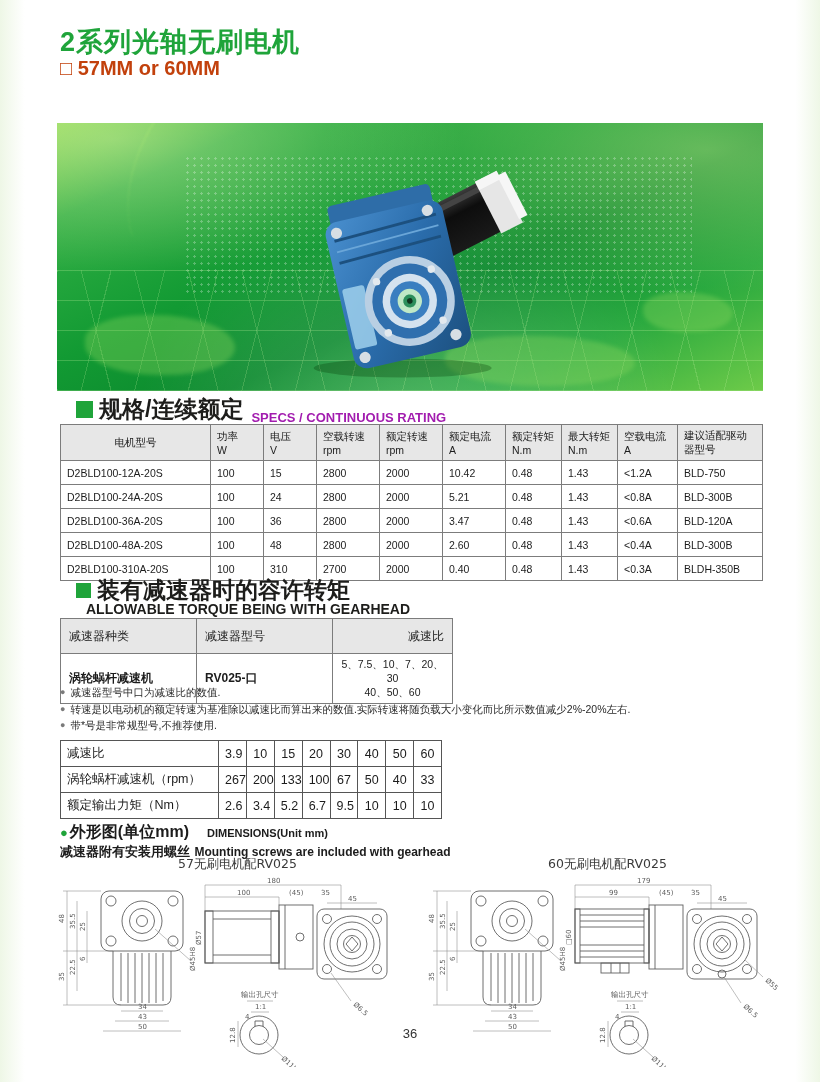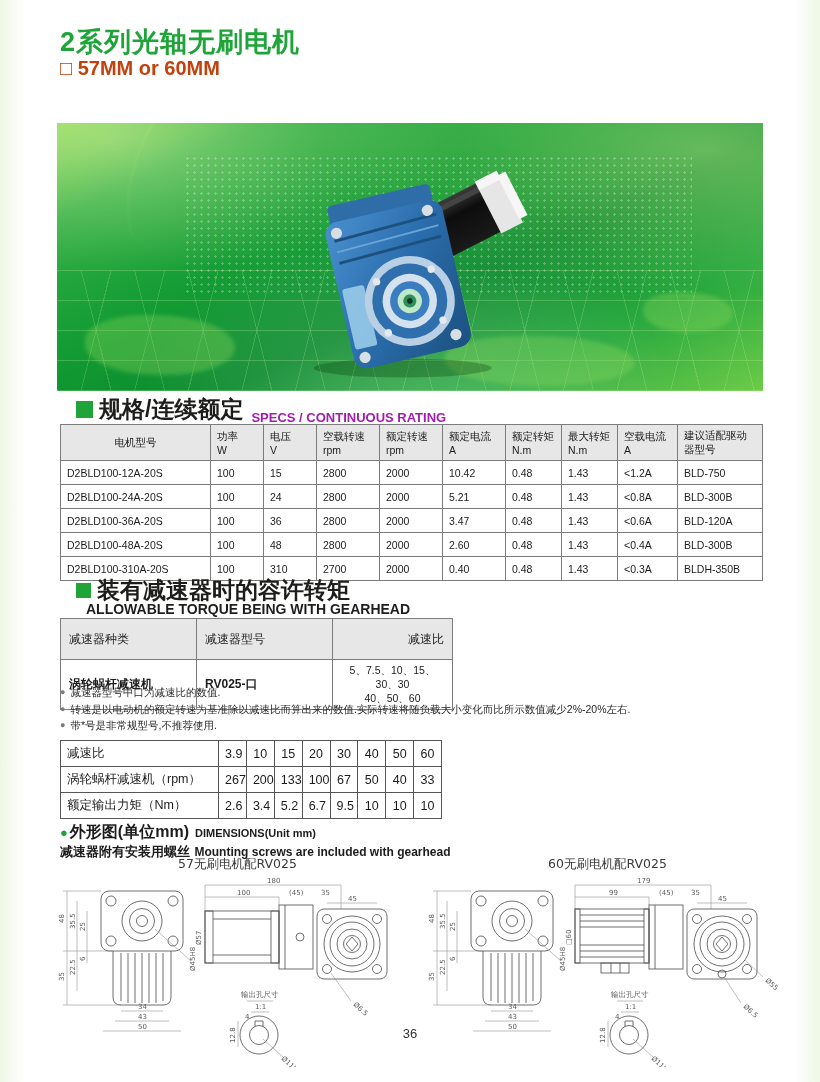--- a/index.html
+++ b/index.html
@@ -53,39 +53,39 @@
   table { border-collapse:collapse; table-layout:fixed; }
   .spec-table { position:absolute; left:60px; top:424px; width:702px; font-size:10.5px; }
   .spec-table th, .spec-table td { border:1px solid #7c7c7c; padding:2px 6px; text-align:left; vertical-align:middle; }
   .spec-table th { background:#e7e7e7; font-weight:normal; height:36px; }
   .spec-table td { height:24px; }
   .spec-table th.cen { text-align:center; }
   .spec-table .u { display:block; }
 
   .gear-table { position:absolute; left:60px; top:618px; width:392px; font-size:12px; }
   .gear-table th, .gear-table td { border:1px solid #7c7c7c; padding:3px 8px; vertical-align:middle; }
-  .gear-table th { background:#e7e7e7; font-weight:normal; text-align:left; height:41px; }
+  .gear-table th { background:#e7e7e7; font-weight:normal; text-align:left; height:35px; }
   .gear-table th.rt { text-align:right; }
   .gear-table td { height:40px; font-weight:bold; }
   .gear-table td.ratios { font-weight:normal; font-size:10.5px; text-align:center; line-height:1.35; }
 
   .ratio-table { position:absolute; left:60px; top:740px; width:382px; font-size:12.5px; }
   .ratio-table td { border:1px solid #555; padding:2px 6px; height:26px; text-align:center; vertical-align:middle; }
   .ratio-table td.lab { text-align:left; }
 
   
   .notes { position:absolute; left:60px; top:686px; width:710px; font-size:10.5px; color:#2a2a2a; }
   .notes .n { display:flex; margin-bottom:3px; line-height:1.25; }
   .notes .dot { color:#7a7a7a; margin-right:5px; font-size:9px; line-height:1.5; }
 
   
   .dims-h1 { position:absolute; left:60px; top:822px; display:flex; align-items:baseline; }
   .dims-dot { color:#1fa43a; font-size:13px; margin-right:2px; }
   .dims-zh { font-size:16px; font-weight:bold; }
-  .dims-en { font-size:11px; font-weight:bold; margin-left:6px; }
+  .dims-en { font-size:11px; font-weight:bold; margin-left:18px; }
   .dims-h2 { position:absolute; left:60px; top:842px; }
   .dims-sub-zh { font-size:13px; font-weight:bold; }
   .dims-sub-en { font-size:12px; font-weight:600; }
 
   .drawing { position:absolute; top:856px; width:365px; }
   .drawing.left { left:55px; } .drawing.right { left:425px; }
   .drawing .cap { text-align:center; font-size:12.5px; color:#3a3a3a; margin-bottom:2px; font-family:"DejaVu Sans",sans-serif; }
   .drawing svg text { font-family:"DejaVu Sans",sans-serif; fill:#5c5c5c; font-size:7px; }
   .drawing svg .ln  { stroke:#5f5f5f; stroke-width:.9; fill:none; }
   .drawing svg .dl  { stroke:#8a8a8a; stroke-width:.55; fill:none; }
@@ -274,21 +274,21 @@
         <th>减速器种类</th>
         <th>减速器型号</th>
         <th class="rt">减速比</th>
       </tr>
     </thead>
     <tbody>
       <tr>
         <td>涡轮蜗杆减速机</td>
         <td>RV025-口</td>
         <td class="ratios">
-          <div>5、7.5、10、15、30、30</div>
+          <div>5、7.5、10、7、20、30</div>
           <div>40、50、60</div>
         </td>
       </tr>
     </tbody>
   </table>
 
   <div class="notes">
     <div class="n">
         <span class="dot">●</span>
         <span>减速器型号中口为减速比的数值.</span>

